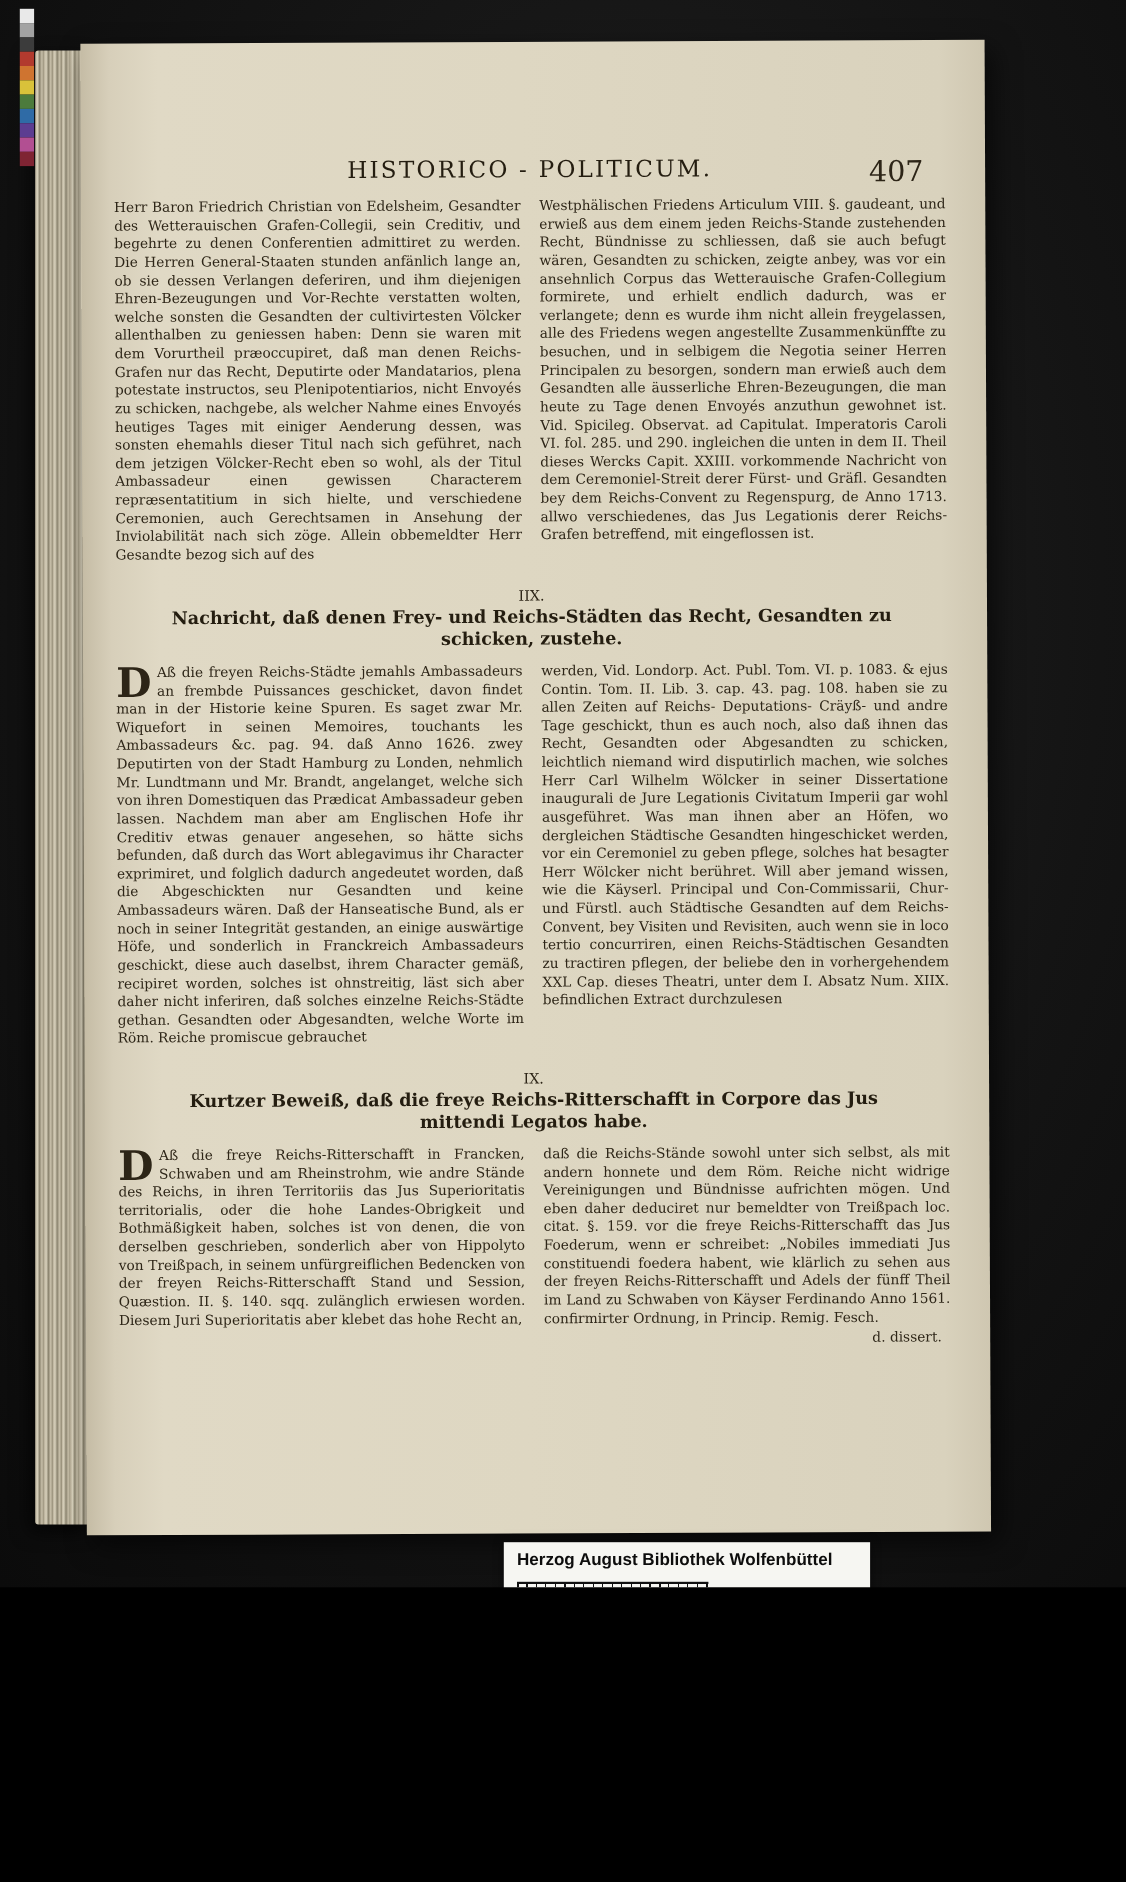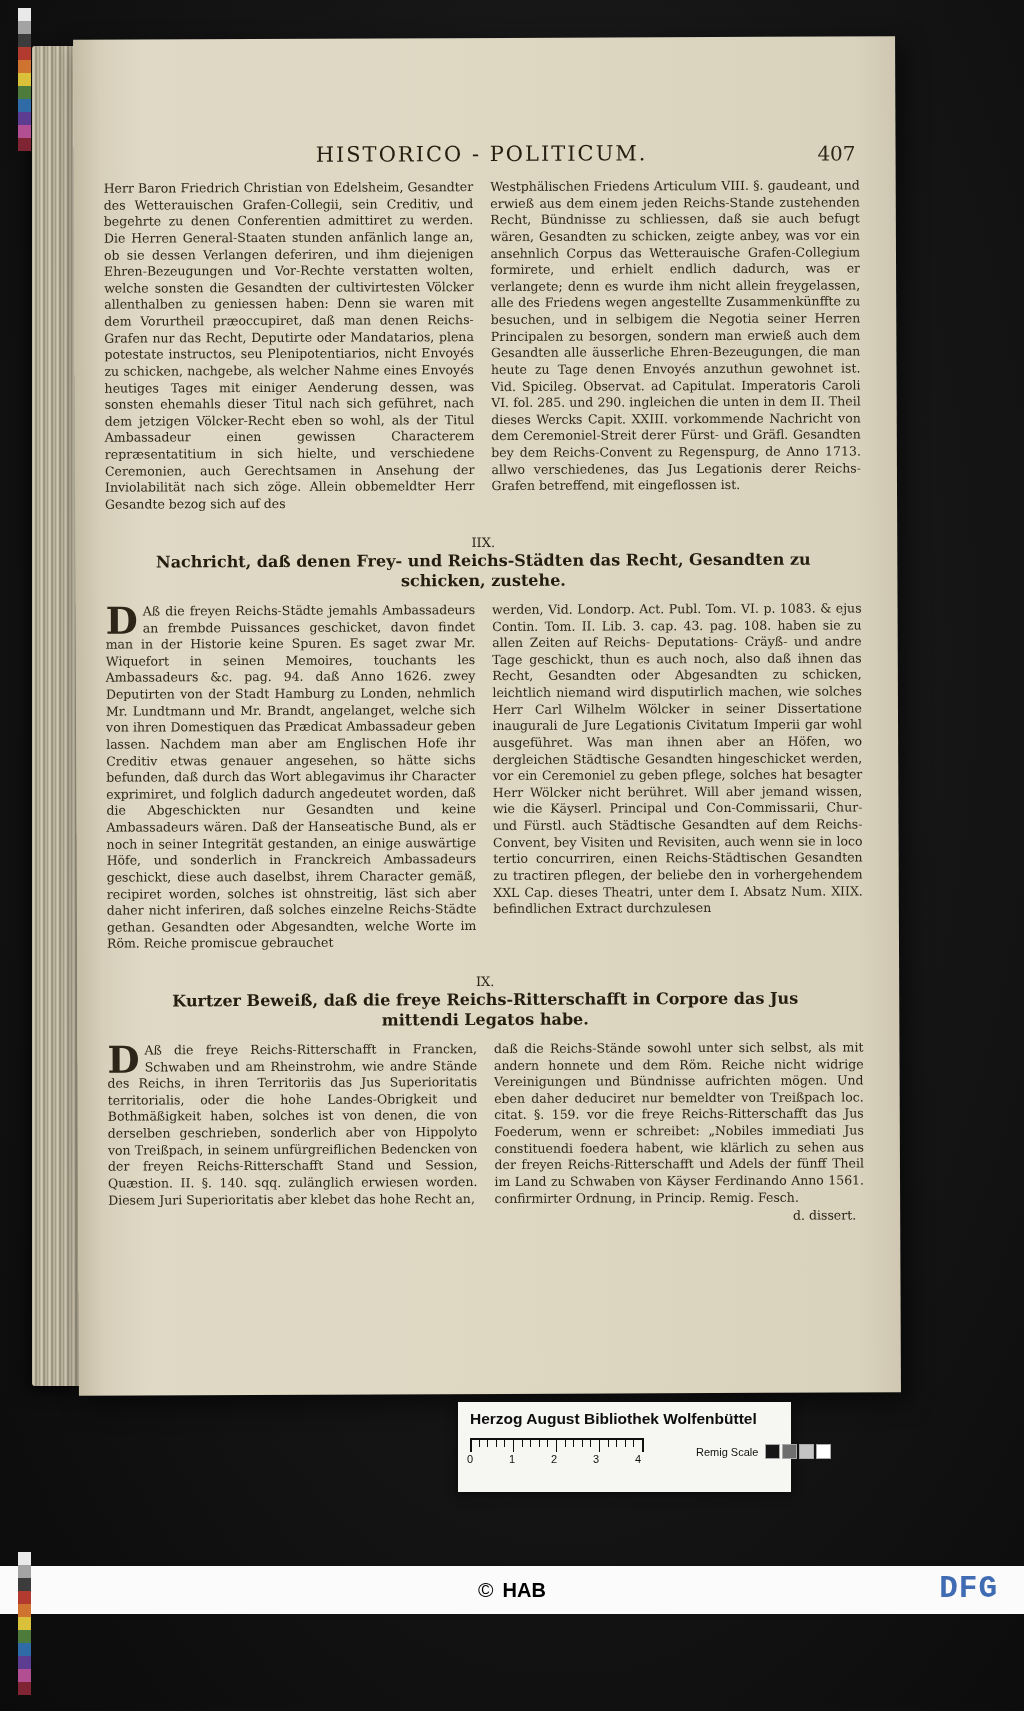--- a/index.html
+++ b/index.html
@@ -1,19 +1,19 @@
 <!DOCTYPE html>
 <html><head>
 <meta charset="utf-8">
 <style>
   * { margin:0; padding:0; box-sizing:border-box; }
   body { background:#000; font-family:"DejaVu Serif", serif; }
 
   .stage {
-    position:relative; width:1024px; height:1711px; overflow:hidden;
+    position:relative; width:1024px; height:1443px; overflow:hidden;
     background: radial-gradient(ellipse at 55% 38%, #222 0%, #141414 55%, #0b0b0b 100%);
   }
 
   
   .cal-strip { position:absolute; left:18px; width:13px; display:flex; flex-direction:column; z-index:5; }
   .cal-strip.top { top:8px; }
   .cal-strip.bottom { top:1552px; }
   .cal-cell { width:13px; height:13px; }
 
   
@@ -28,21 +28,21 @@
     position:absolute; left:46px; top:4px; width:822px; height:1356px;
     background: linear-gradient(90deg,#c5bca5 0px,#d7cfba 26px,#e0d9c5 70px,#ded7c2 400px,#d9d2bd 780px,#cfc7b1 822px);
     box-shadow: 7px 9px 24px rgba(0,0,0,.6);
     transform: rotate(-0.25deg);
     color:#2d2517;
   }
   .page-inner { padding:104px 36px 0 30px; }
 
   .page-header { position:relative; text-align:center; margin-bottom:13px; }
   .running-title { font-size:21px; letter-spacing:2px; color:#241d10; }
-  .page-number { position:absolute; right:4px; top:1px; font-size:20px;margin-left:28px; }
+  .page-number { position:absolute; right:20px; top:1px; font-size:26px;margin-left:28px; }
 
   .two-col { display:flex; gap:17px; }
   .block1 { min-height:350px; }
   .block2 { min-height:366px; }
   .block3 { min-height:196px; }
   .col { flex:1; font-size:12.5px; line-height:1.33; text-align:justify; color:#2d2517; }
 
   .sec-num { text-align:center; font-size:13px; margin:6px 0 1px; }
   .sec-title { text-align:center; font-weight:700; font-size:16px; line-height:1.28; margin:0 auto 10px auto; max-width:670px; color:#241d10; }
 

